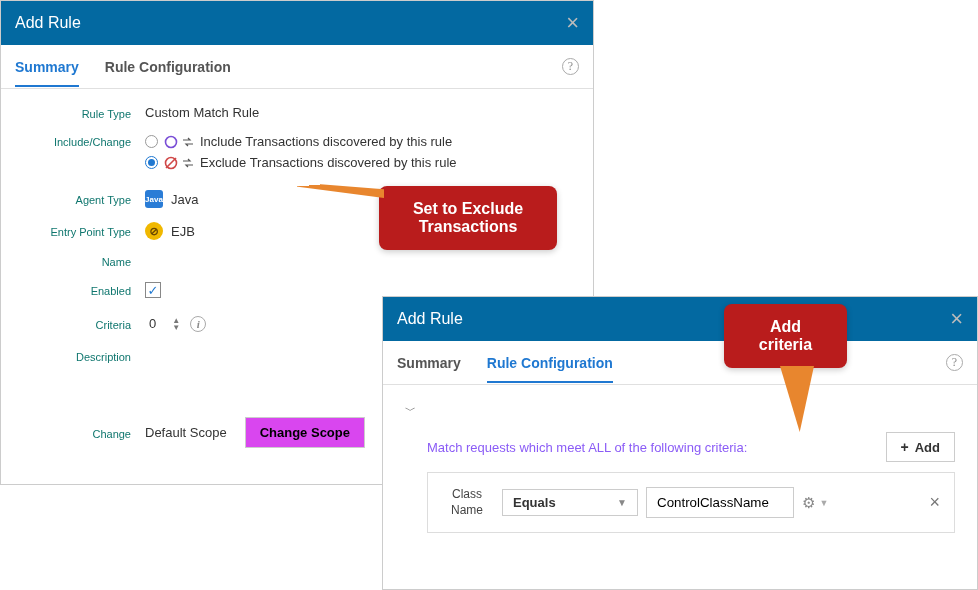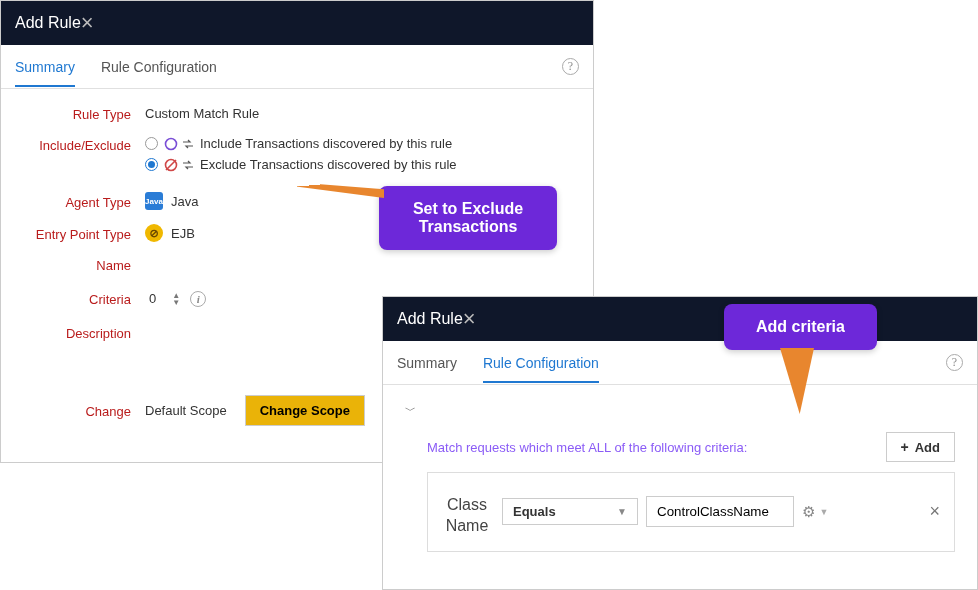--- a/index.html
+++ b/index.html
@@ -1,35 +1,35 @@
 <!DOCTYPE html>
 <html><head>
 <meta charset="utf-8">
 <style>
   * { box-sizing: border-box; margin: 0; padding: 0; }
   body { font-family: -apple-system, BlinkMacSystemFont, "Segoe UI", Arial, sans-serif; font-size: 13px; color: #333; background: #fff; width: 978px; height: 590px; position: relative; overflow: hidden; }
 
   .dialog1 { position: absolute; left: 0; top: 0; width: 594px; border: 1px solid #ccc; background: #fff; }
   .dialog2 { position: absolute; left: 382px; top: 296px; width: 596px; height: 294px; border: 1px solid #ccc; background: #fff; }
 
-  .dlg-header { background: #0f172a; color: #fff; height: 44px; display: flex; align-items: center; padding: 0 14px; }
+  .dlg-header { background: #0369a1; color: #fff; height: 44px; display: flex; align-items: center; padding: 0 14px; justify-content: space-between; }
   .dlg-title { font-size: 16px; font-weight: 400; }
   .dlg-close { color: #bbb; font-size: 22px; cursor: pointer; }
 
   .tabs { display: flex; align-items: center; border-bottom: 1px solid #e0e0e0; padding: 0 14px; height: 44px; }
-  .tab { margin-right: 26px; font-size: 14px; color: #555; padding: 12px 0 10px; cursor: pointer; border-bottom: 2px solid transparent; }
+  .tab { margin-right: 26px; font-size: 14px; color: #555; padding: 12px 0 10px; cursor: pointer; border-bottom: 2px solid transparent; font-weight: bold; }
   .tab.active { color: #1f78d1; border-bottom-color: #1f78d1; }
   .tabs .spacer { flex: 1; }
   .help-icon { color: #888; font-size: 15px; border: 1.5px solid #aaa; border-radius: 50%; width: 17px; height: 17px; display: flex; align-items: center; justify-content: center; font-family: serif; }
   .help-icon::before { content: "?"; font-size: 12px; }
 
   .form { padding: 16px 18px 22px; }
   .row { display: flex; align-items: flex-start; margin-bottom: 14px; }
   .row.label-align { align-items: center; }
-  .lbl { width: 126px; text-align: right; color: #b91c1c; font-size: 13px; padding-right: 14px; padding-top: 2px; }
+  .lbl { width: 126px; text-align: right; color: #0f766e; font-size: 11px; padding-right: 14px; padding-top: 2px; }
   .val { flex: 1; font-size: 13px; }
 
   .radio-line { display: flex; align-items: center; margin-bottom: 6px; }
   .radio { width: 13px; height: 13px; border: 1.5px solid #999; border-radius: 50%; margin-right: 6px; position: relative; }
   .radio.checked { border-color: #1f78d1; }
   .radio.checked::after { content: ""; position: absolute; width: 7px; height: 7px; background: #1f78d1; border-radius: 50%; left: 1.5px; top: 1.5px; }
 
   .ic-include, .ic-exclude { width: 14px; height: 14px; margin-right: 4px; display: inline-flex; align-items: center; justify-content: center; }
   .ic-arrows { width: 12px; height: 12px; margin-right: 6px; }
 
@@ -37,44 +37,44 @@
   .ic-ejb { width: 18px; height: 18px; background: #f0b800; border-radius: 50%; margin-right: 8px; display: flex; align-items: center; justify-content: center; color: #6b4800; font-size: 11px; font-weight: bold; }
 
   .chk { width: 16px; height: 16px; border: 1.3px solid #888; display: flex; align-items: center; justify-content: center; color: #1f78d1; font-size: 13px; }
   .chk::before { content: "✓"; }
   .stepper { display: flex; align-items: center; }
   .stepper-val { padding: 4px 16px 4px 4px; }
   .stepper-arrows { display: flex; flex-direction: column; font-size: 8px; color: #777; margin-right: 10px; cursor: pointer; }
   .stepper-arrows span { line-height: 7px; }
   .info-ic { width: 16px; height: 16px; border: 1.3px solid #aaa; border-radius: 50%; display: flex; align-items: center; justify-content: center; color: #888; font-family: serif; font-style: italic; font-size: 11px; font-weight: bold; }
 
-  .btn { border: 1px solid #ccc; background: #eab308; padding: 7px 14px; font-size: 13px; font-weight: 600; cursor: pointer; }
+  .btn { border: 1px solid #ccc; background: #d946ef; padding: 7px 14px; font-size: 13px; font-weight: 600; cursor: pointer; }
 
   
   .d2-body { padding: 18px 22px; }
   .section-hdr { display: flex; align-items: center; font-size: 14px; color: #333; margin-bottom: 14px; }
   .chev { margin-right: 8px; color: #666; font-size: 11px; }
   .match-line { display: flex; align-items: center; margin-bottom: 10px; padding-left: 22px; }
   .match-text { color: #8b5cf6; font-size: 13px; flex: 1; }
   .add-btn { display: flex; align-items: center; border: 1px solid #ccc; padding: 6px 14px; cursor: pointer; font-weight: 600; }
   .add-btn .plus { margin-right: 6px; font-size: 14px; }
 
   .criteria-box { border: 1px solid #ddd; padding: 14px 14px; margin-left: 22px; display: flex; align-items: center; }
-  .crit-lbl { width: 50px; text-align: center; font-size: 16px; color: #444; margin-right: 10px; line-height: 1.3; margin-top: 8px; }
+  .crit-lbl { width: 50px; text-align: center; font-size: 12px; color: #444; margin-right: 10px; line-height: 1.3; }
   .select { border: 1px solid #ccc; padding: 5px 10px; width: 136px; display: flex; justify-content: space-between; align-items: center; margin-right: 8px; font-weight: 600; cursor: pointer; }
   .select .caret { color: #888; font-size: 10px; }
   .txtfield { border: 1px solid #ccc; padding: 7px 10px; width: 148px; margin-right: 8px; }
   .gear { color: #888; font-size: 15px; margin-right: 4px; }
   .gear-caret { color: #aaa; font-size: 9px; margin-right: 30px; }
   .crit-close { color: #777; font-size: 18px; cursor: pointer; margin-left: auto; }
 
   
-  .callout { position: absolute; background: #6d28d9; color: #fff; border-radius: 8px; padding: 14px 18px; font-size: 16px; font-weight: 600; text-align: center; box-shadow: 0 2px 6px rgba(0,0,0,0.2); }
+  .callout { position: absolute; background: #b91c1c; color: #fff; border-radius: 8px; padding: 14px 18px; font-size: 16px; font-weight: 600; text-align: center; box-shadow: 0 2px 6px rgba(0,0,0,0.2); }
   .callout1 { left: 379px; top: 186px; width: 178px; }
-  .callout2 { left: 724px; top: 304px; width: 153px; }
+  .callout2 { left: 724px; top: 304px; width: 123px; }
   .callout1::before { content: ""; position: absolute; left: -163px; top: -10px; width: 168px; height: 22px; background: linear-gradient(175deg, transparent 48%, #e8862e 48%); clip-path: polygon(0 0, 100% 60%, 100% 100%); }
   .callout2::after { content: ""; position: absolute; left: 56px; bottom: -64px; width: 34px; height: 66px; background: #e8862e; clip-path: polygon(0 0, 100% 0, 58% 100%); border-radius: 0 0 4px 4px; }
 
   .inline-icons { display: flex; align-items: center; }
 </style>
 </head>
 <body>
 
 <div class="dialog1">
   <div class="dlg-header">
@@ -88,21 +88,21 @@
     <div class="help-icon"></div>
   </div>
   <div class="form">
 
     <div class="row label-align">
       <div class="lbl">Rule Type</div>
       <div class="val">Custom Match Rule</div>
     </div>
 
     <div class="row">
-      <div class="lbl">Include/Exclude</div>
+      <div class="lbl">Include/Change</div>
       <div class="val">
         <div class="radio-line">
           <span class="radio"></span>
           <span class="inline-icons">
             <svg class="ic-include" viewBox="0 0 14 14">
                 <circle cx="7" cy="7" r="5.5" fill="none" stroke="#7a4ed6" stroke-width="1.6"></circle>
               </svg>
             <svg class="ic-arrows" viewBox="0 0 12 12">
                 <path d="M1 4h7l-2-2M11 8H4l2 2" stroke="#555" stroke-width="1.2" fill="none"></path>
               </svg>
@@ -138,20 +138,26 @@
       <div class="val inline-icons">
         <span class="ic-ejb">⊘</span>
         <span>EJB</span>
       </div>
     </div>
 
     <div class="row label-align">
       <div class="lbl">Name</div>
     </div>
 
+    <div class="row label-align">
+      <div class="lbl">Enabled</div>
+      <div class="val">
+        <span class="chk"></span>
+      </div>
+    </div>
 
     <div class="row label-align">
       <div class="lbl">Criteria</div>
       <div class="val stepper">
         <span class="stepper-val">0</span>
         <span class="stepper-arrows">
             <span>▲</span>
             <span>▼</span>
           </span>
         <span class="info-ic">i</span>

